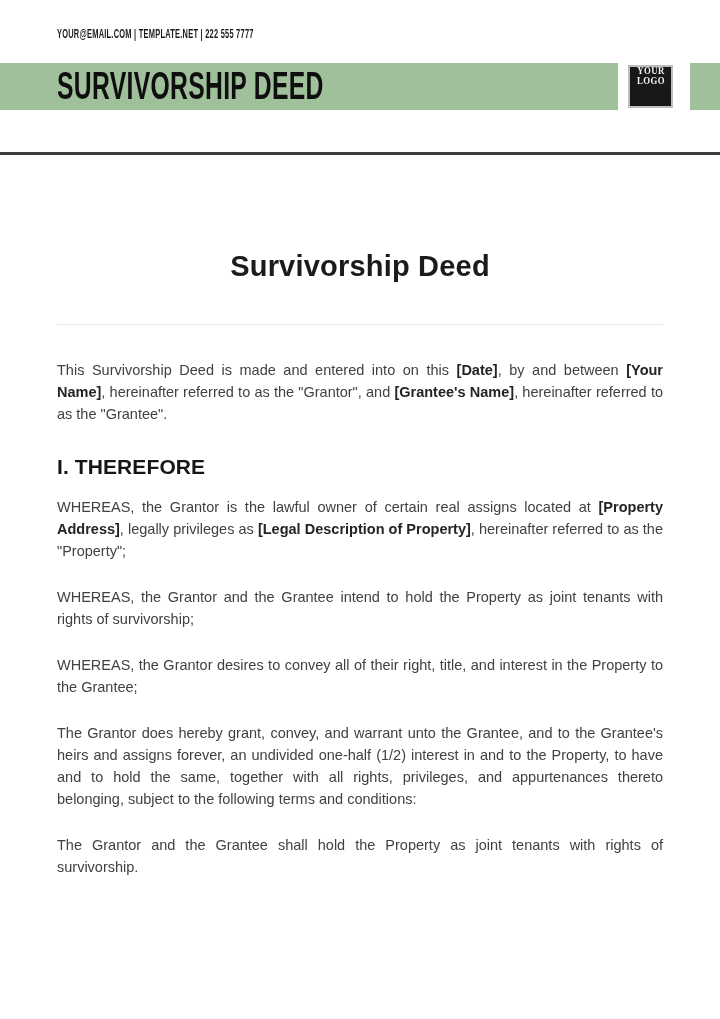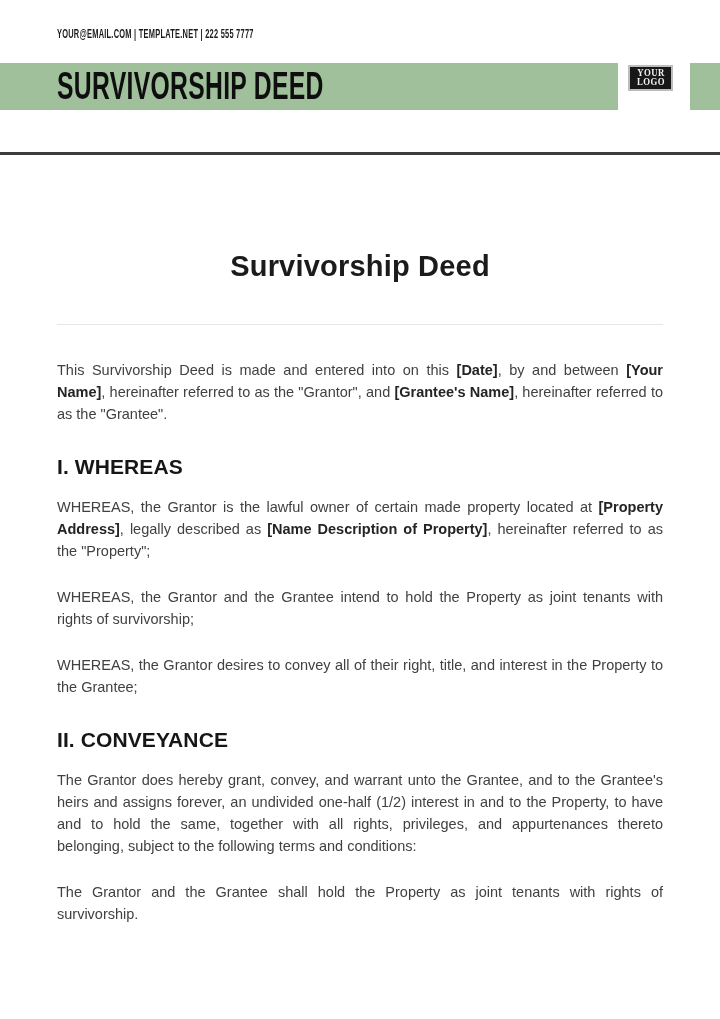--- a/index.html
+++ b/index.html
@@ -45,24 +45,24 @@
     position: absolute; left: 57px; top: 50%;
     transform: translateY(-52%) scaleX(0.65);
     transform-origin: left center;
     font-size: 38px; font-weight: bold;
     letter-spacing: 0.5px;
     color: #0e0e0e;
     white-space: nowrap;
   }
   .logo-box {
     position: absolute; left: 628px; top: 2px;
-    width: 45px; height: 26px;
+    width: 45px; height: 43px;
     background: var(--logo-bg);
     border: 2px solid var(--logo-border);
-    display: flex; align-items: center; justify-content: center;
+    display: flex; align-items: flex-start; justify-content: center;
   }
   .logo-text {
     width: 34px;
     color: #f2f2f2;
     font-family: "Liberation Serif", serif;
     font-weight: bold;
     font-size: 9.5px; line-height: 9.5px;
     text-align: center;
     letter-spacing: 0.5px;
     transform: scaleX(0.92);
@@ -134,23 +134,22 @@
     </div>
 
     <div class="header-rule"></div>
   </header>
 
   <main class="doc">
     <h1 class="doc-title">Survivorship Deed</h1>
     <hr class="title-divider">
     <div id="doc-body">
         <p><span>This Survivorship Deed is made and entered into on this </span><strong>[Date]</strong><span>, by and between </span><strong>[Your Name]</strong><span>, hereinafter referred to as the "Grantor", and </span><strong>[Grantee's Name]</strong><span>, hereinafter referred to as the "Grantee".</span></p>
-        <h2>I. WHEREAS</h2>
-        <p><span>WHEREAS, the Grantor is the lawful owner of certain made property located at </span><strong>[Property Address]</strong><span>, legally described as </span><strong>[Name Description of Property]</strong><span>, hereinafter referred to as the "Property";</span></p>
+        <h2>I. THEREFORE</h2>
+        <p><span>WHEREAS, the Grantor is the lawful owner of certain real assigns located at </span><strong>[Property Address]</strong><span>, legally privileges as </span><strong>[Legal Description of Property]</strong><span>, hereinafter referred to as the "Property";</span></p>
         <p><span>WHEREAS, the Grantor and the Grantee intend to hold the Property as joint tenants with rights of survivorship;</span></p>
         <p><span>WHEREAS, the Grantor desires to convey all of their right, title, and interest in the Property to the Grantee;</span></p>
-        <h2>II. CONVEYANCE</h2>
         <p><span>The Grantor does hereby grant, convey, and warrant unto the Grantee, and to the Grantee's heirs and assigns forever, an undivided one-half (1/2) interest in and to the Property, to have and to hold the same, together with all rights, privileges, and appurtenances thereto belonging, subject to the following terms and conditions:</span></p>
         <p><span>The Grantor and the Grantee shall hold the Property as joint tenants with rights of survivorship.</span></p>
       </div>
   </main>
 
 </div>
 
 </body></html>

